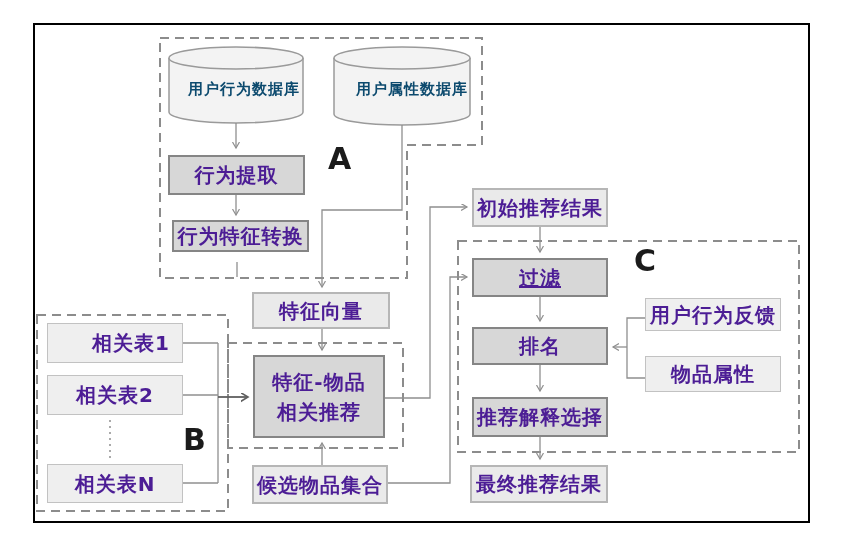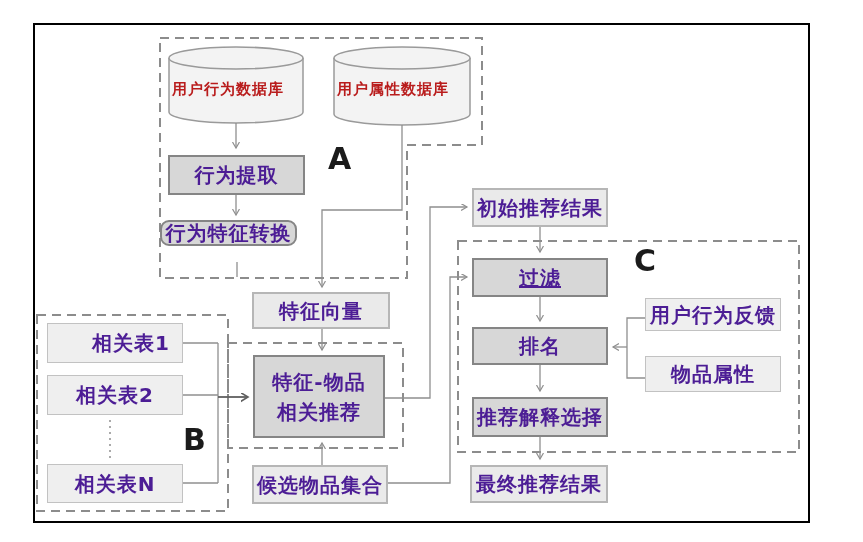--- a/index.html
+++ b/index.html
@@ -14,29 +14,29 @@
   svg.wires{position:absolute;left:0;top:0;width:863px;height:542px;}
   .node{
     position:absolute;box-sizing:border-box;display:flex;flex-direction:column;
     align-items:center;justify-content:center;text-align:center;
     font-size:20px;font-weight:600;color:#4c1d95;letter-spacing:1px;line-height:1.5;
   }
   .dark{background:#d7d7d7;border:2px solid #858585;}
   .light{background:#eaeaea;border:2px solid #b6b6b6;}
   .lighter{background:#efefef;border:1.5px solid #c2c2c2;}
   .cyl-label{
-    position:absolute;display:flex;align-items:center;justify-content:flex-start;
-    font-size:15px;font-weight:600;color:#b91c1c;letter-spacing:1px;text-align:center;
+    position:absolute;display:flex;align-items:center;justify-content:flex-end;
+    font-size:15px;font-weight:600;color:#0c4a6e;letter-spacing:1px;text-align:center;
   }
   .group-label{
     position:absolute;font-size:30px;font-weight:bold;color:#1b1b1b;
   }
   
   .n-extract{left:168px;top:155px;width:137px;height:40px;}
-  .n-convert{left:160px;top:220px;width:137px;height:26px;border-radius:9px;}
+  .n-convert{left:172px;top:220px;width:137px;height:32px;}
   .n-fvector{left:252px;top:292px;width:138px;height:37px;}
   .n-fitem{left:253px;top:355px;width:132px;height:83px;}
   .n-rel1{left:47px;top:323px;width:136px;height:40px;padding-left:32px;}
   .n-rel2{left:47px;top:375px;width:136px;height:40px;justify-content:center;}
   .n-relN{left:47px;top:464px;width:136px;height:39px;}
   .n-candidate{left:252px;top:465px;width:136px;height:39px;}
   .n-initial{left:472px;top:188px;width:136px;height:39px;}
   .n-filter{left:472px;top:258px;width:136px;height:39px;text-decoration:underline;}
   .n-ranking{left:472px;top:327px;width:136px;height:38px;}
   .n-feedback{left:645px;top:298px;width:136px;height:33px;}

